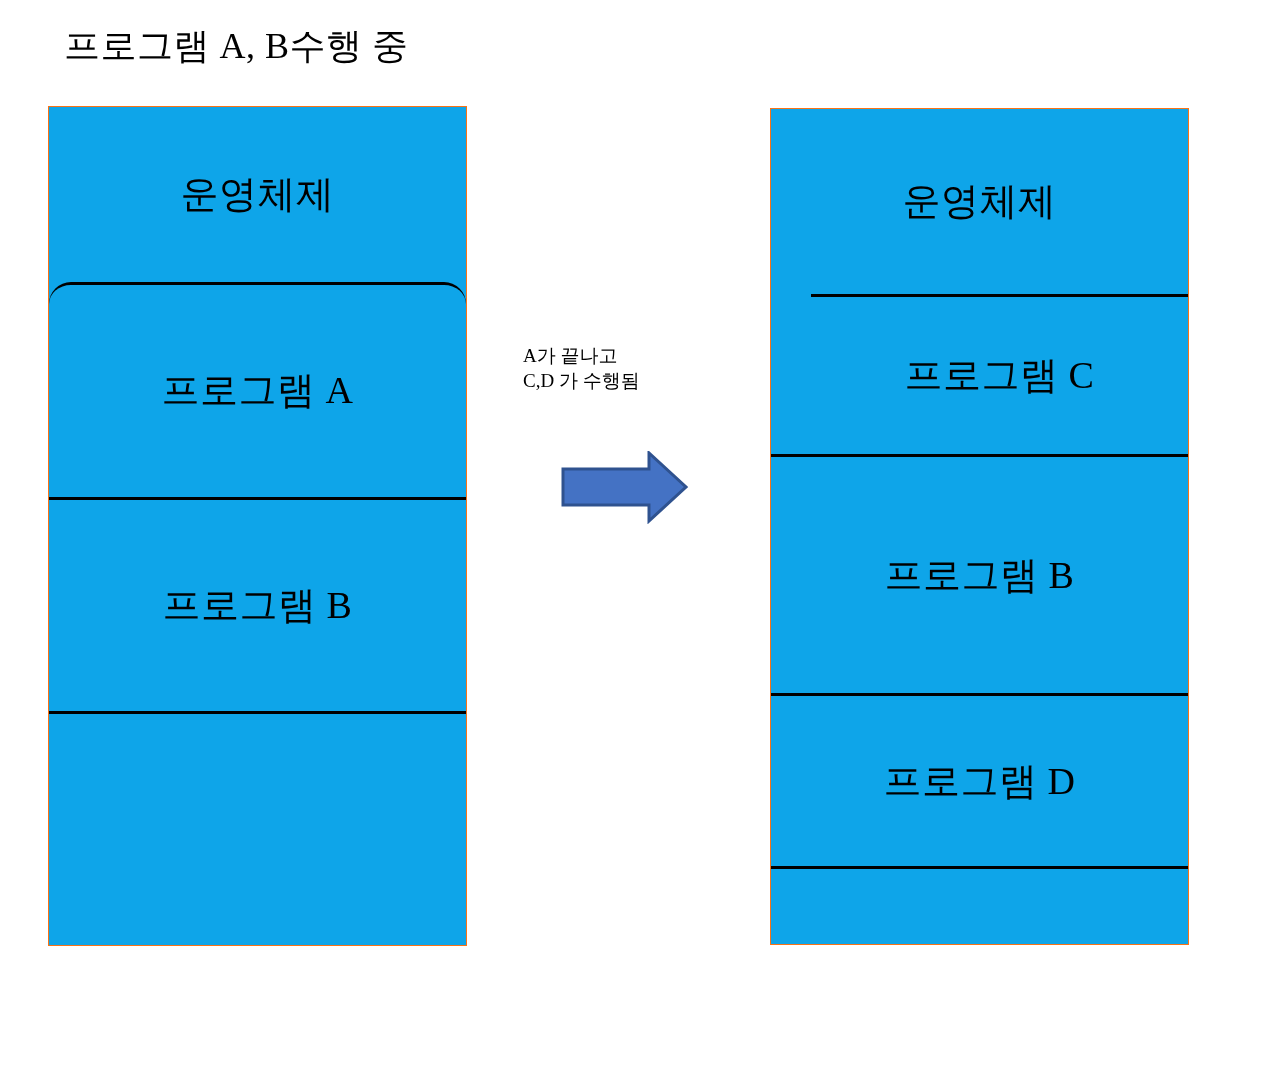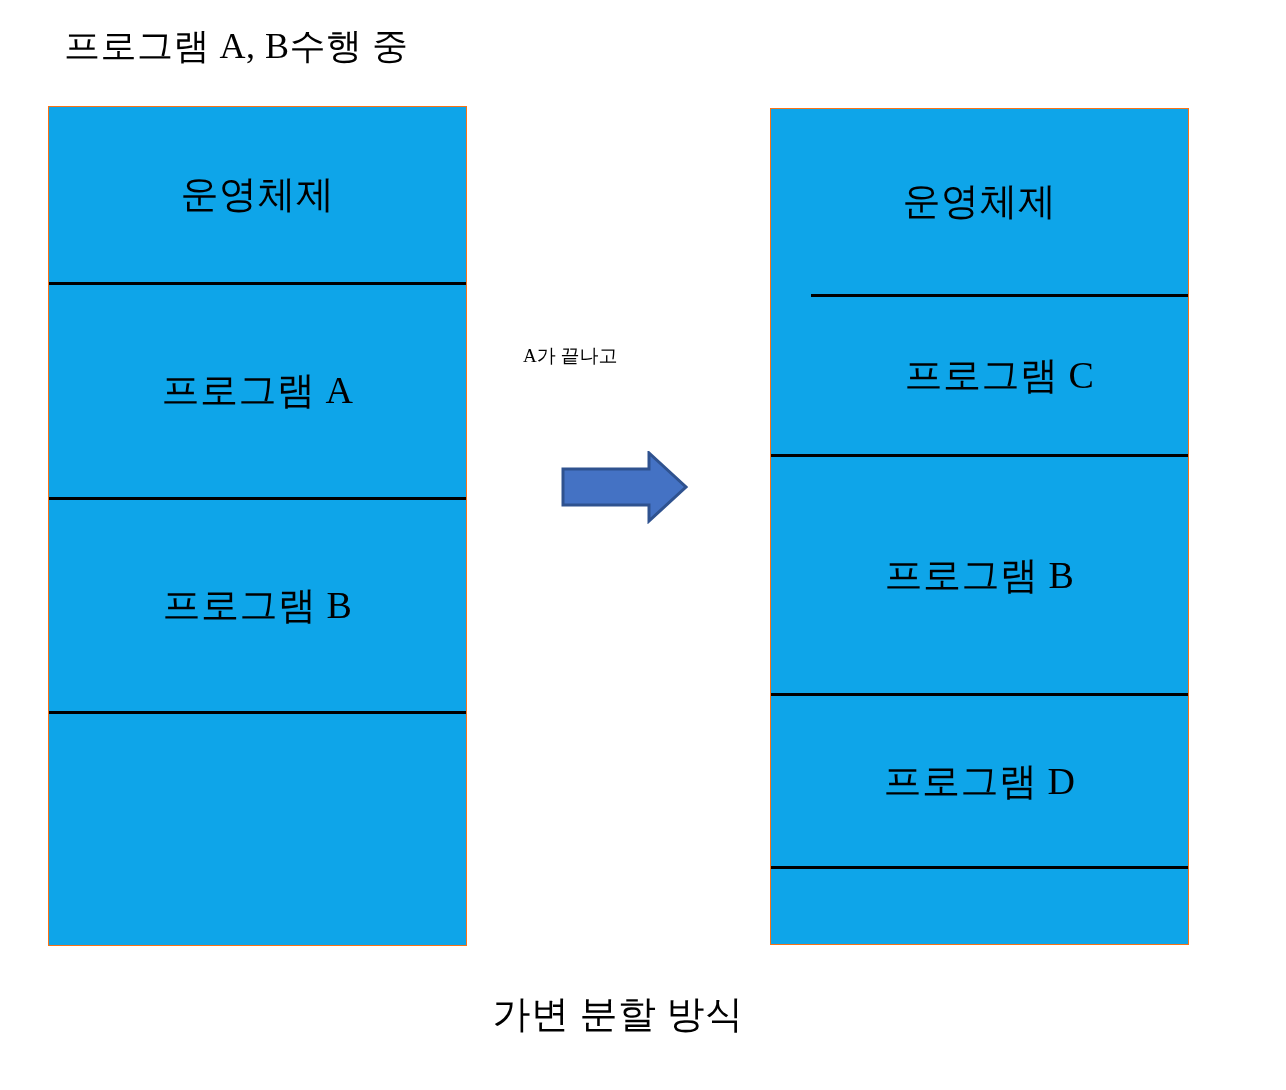--- a/index.html
+++ b/index.html
@@ -73,33 +73,34 @@
 <body>
 
 <div class="canvas">
 
   <div class="title">프로그램 A, B수행 중</div>
 
   <div class="membox before">
       <div class="section" style="flex: 177 1 0px;">
         <span class="section-label">운영체제</span>
       </div>
-      <div class="section" style="flex: 215 1 0px;">
+      <div class="section" style="flex: 215 1 0px; border-radius: 22px;">
         <span class="section-label">프로그램 A</span>
       </div>
       <div class="section" style="flex: 214 1 0px;">
         <span class="section-label">프로그램 B</span>
       </div>
       <div class="section" style="flex: 234 1 0px;">
         <span class="section-label"></span>
       </div>
     </div>
 
   <div class="annotation">
     <div>A가 끝나고</div>
+    <div>C,D 가 수행됨</div>
   </div>
 
   <div class="arrow-wrap">
     <svg width="128" height="73" viewBox="0 0 128 73">
       <polygon points="2,18 88,18 88,2 125,36 88,70 88,54 2,54" stroke-width="3" stroke-linejoin="miter" fill="#4472C4" stroke="#2F528F"></polygon>
     </svg>
   </div>
 
   <div class="membox after">
       <div class="section" style="flex: 173 1 0px;">
@@ -112,15 +113,14 @@
         <span class="section-label">프로그램 B</span>
       </div>
       <div class="section" style="flex: 159 1 0px; text-align: right;">
         <span class="section-label">프로그램 D</span>
       </div>
       <div class="section" style="flex: 70 1 0px;">
         <span class="section-label"></span>
       </div>
     </div>
 
-  <div class="caption">가변 분할 방식</div>
 
 </div>
 
 </body></html>

